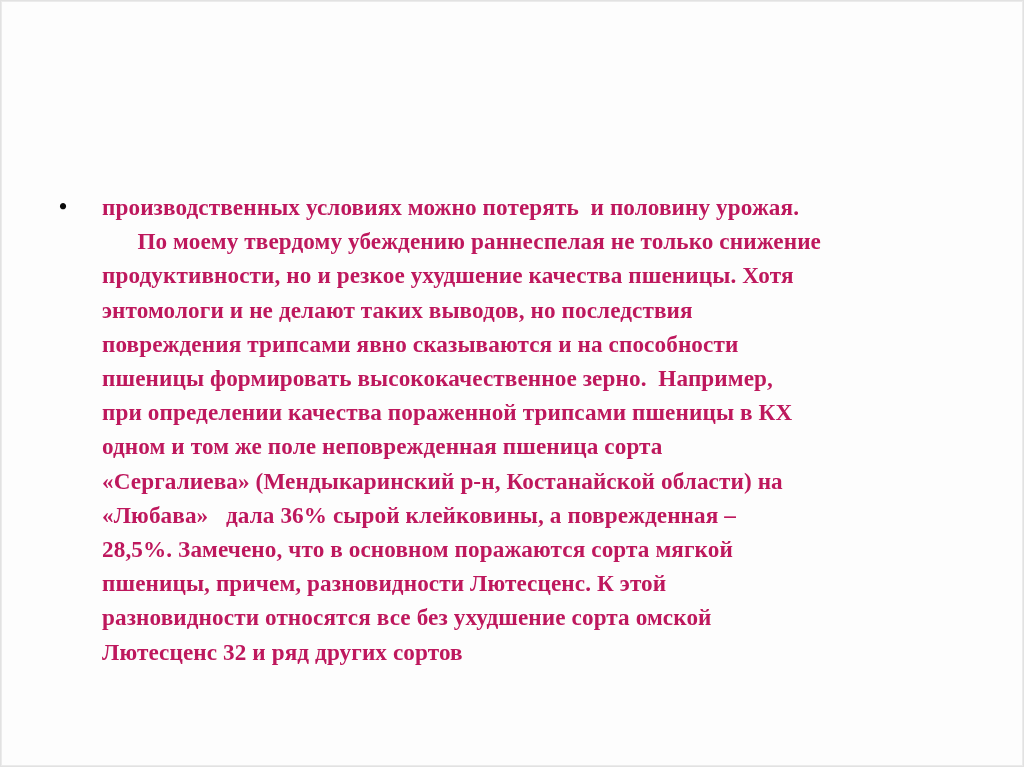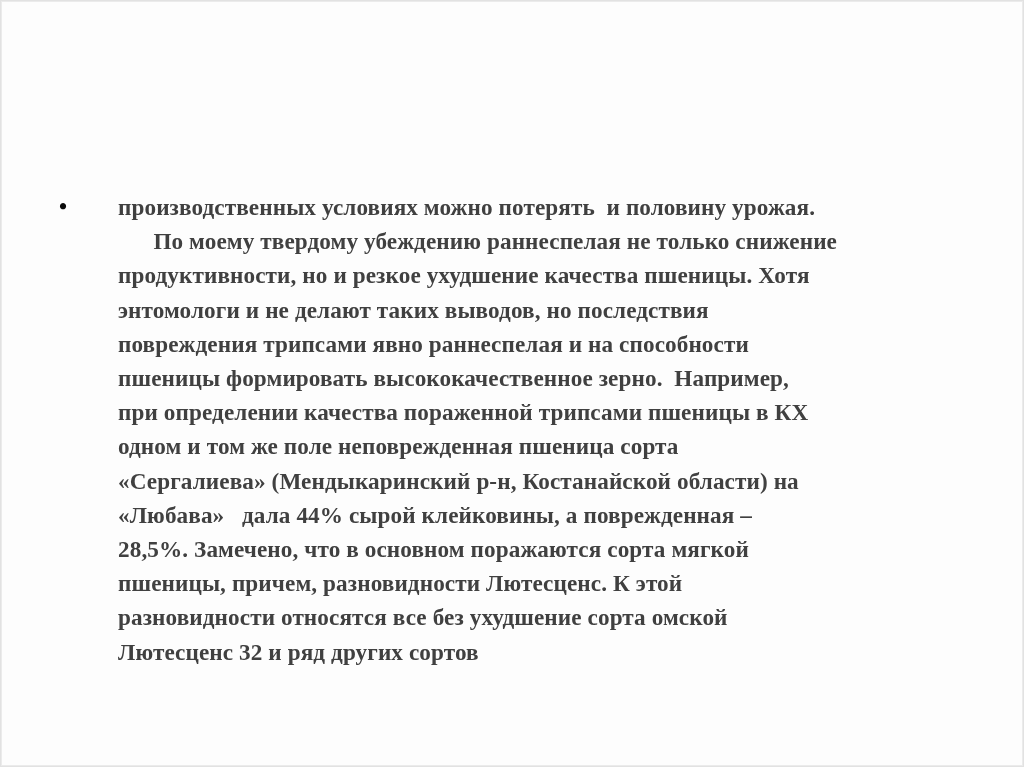--- a/index.html
+++ b/index.html
@@ -31,40 +31,39 @@
   .text-block {
     position: absolute;
     left: 100px;
     top: 188px;
     width: 890px;
   }
   .text-line {
     font-size: 23.2px;
     line-height: 34.2px;
     font-weight: bold;
-    color: #404040;
+    color: #be185d;
     white-space: pre;
     letter-spacing: 0.1px;
-    margin-left: 16px;
   }
 </style>
 </head>
 <body>
 
 <div class="slide">
   <span class="bullet-marker">•</span>
   <div class="text-block">
     <div class="text-line">производственных условиях можно потерять  и половину урожая.</div>
     <div class="text-line">      По моему твердому убеждению раннеспелая не только снижение</div>
     <div class="text-line">продуктивности, но и резкое ухудшение качества пшеницы. Хотя</div>
     <div class="text-line">энтомологи и не делают таких выводов, но последствия</div>
-    <div class="text-line">повреждения трипсами явно раннеспелая и на способности</div>
+    <div class="text-line">повреждения трипсами явно сказываются и на способности</div>
     <div class="text-line">пшеницы формировать высококачественное зерно.  Например,</div>
     <div class="text-line">при определении качества пораженной трипсами пшеницы в КХ</div>
     <div class="text-line">одном и том же поле неповрежденная пшеница сорта</div>
     <div class="text-line">«Сергалиева» (Мендыкаринский р-н, Костанайской области) на</div>
-    <div class="text-line">«Любава»   дала 44% сырой клейковины, а поврежденная –</div>
+    <div class="text-line">«Любава»   дала 36% сырой клейковины, а поврежденная –</div>
     <div class="text-line">28,5%. Замечено, что в основном поражаются сорта мягкой</div>
     <div class="text-line">пшеницы, причем, разновидности Лютесценс. К этой</div>
     <div class="text-line">разновидности относятся все без ухудшение сорта омской</div>
     <div class="text-line">Лютесценс 32 и ряд других сортов</div>
   </div>
 </div>
 
 </body></html>

